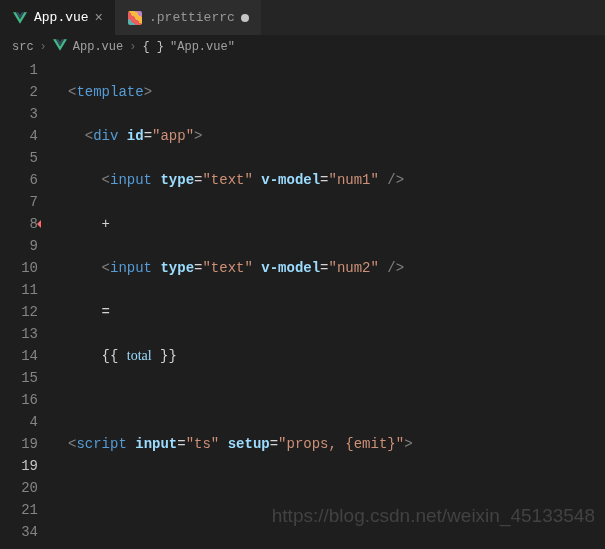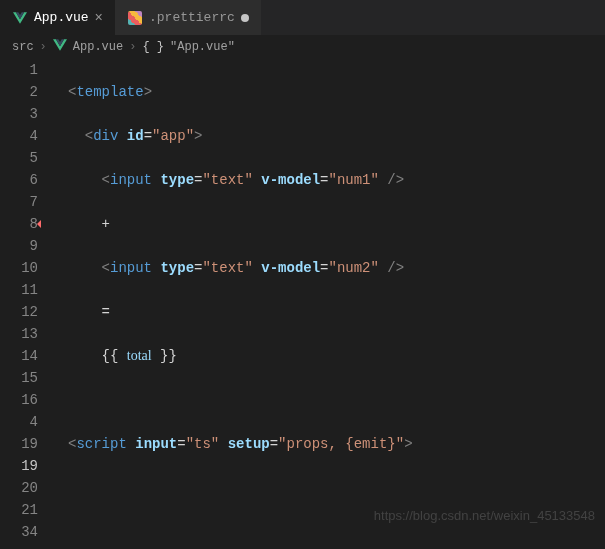--- a/index.html
+++ b/index.html
@@ -84,21 +84,21 @@
 .c-bracket { color: #808080; }
 .c-attr { color: #9cdcfe; font-weight: bold; }
 .c-str { color: #ce9178; }
 .c-punc { color: #d4d4d4; }
 .c-var { color: #9cdcfe; font-family: Liberation Serif, serif; }
 .watermark {
   position: absolute;
   bottom: 22px;
   right: 10px;
   color: #5a5a5a;
-  font-size: 13px;
+  font-size: 19px;
   opacity: 0.6;
   font-family: sans-serif;
 }
 .prettier-icon {
   width: 14px; height: 14px;
   background: linear-gradient(45deg,#56b3b4 25%,#ea5e5e 25%,#ea5e5e 50%,#f7ba3e 50%,#f7ba3e 75%,#bf85bf 75%);
   border-radius: 2px;
   display: inline-block;
 }
 .braces-icon { color: #c5c5c5; }

